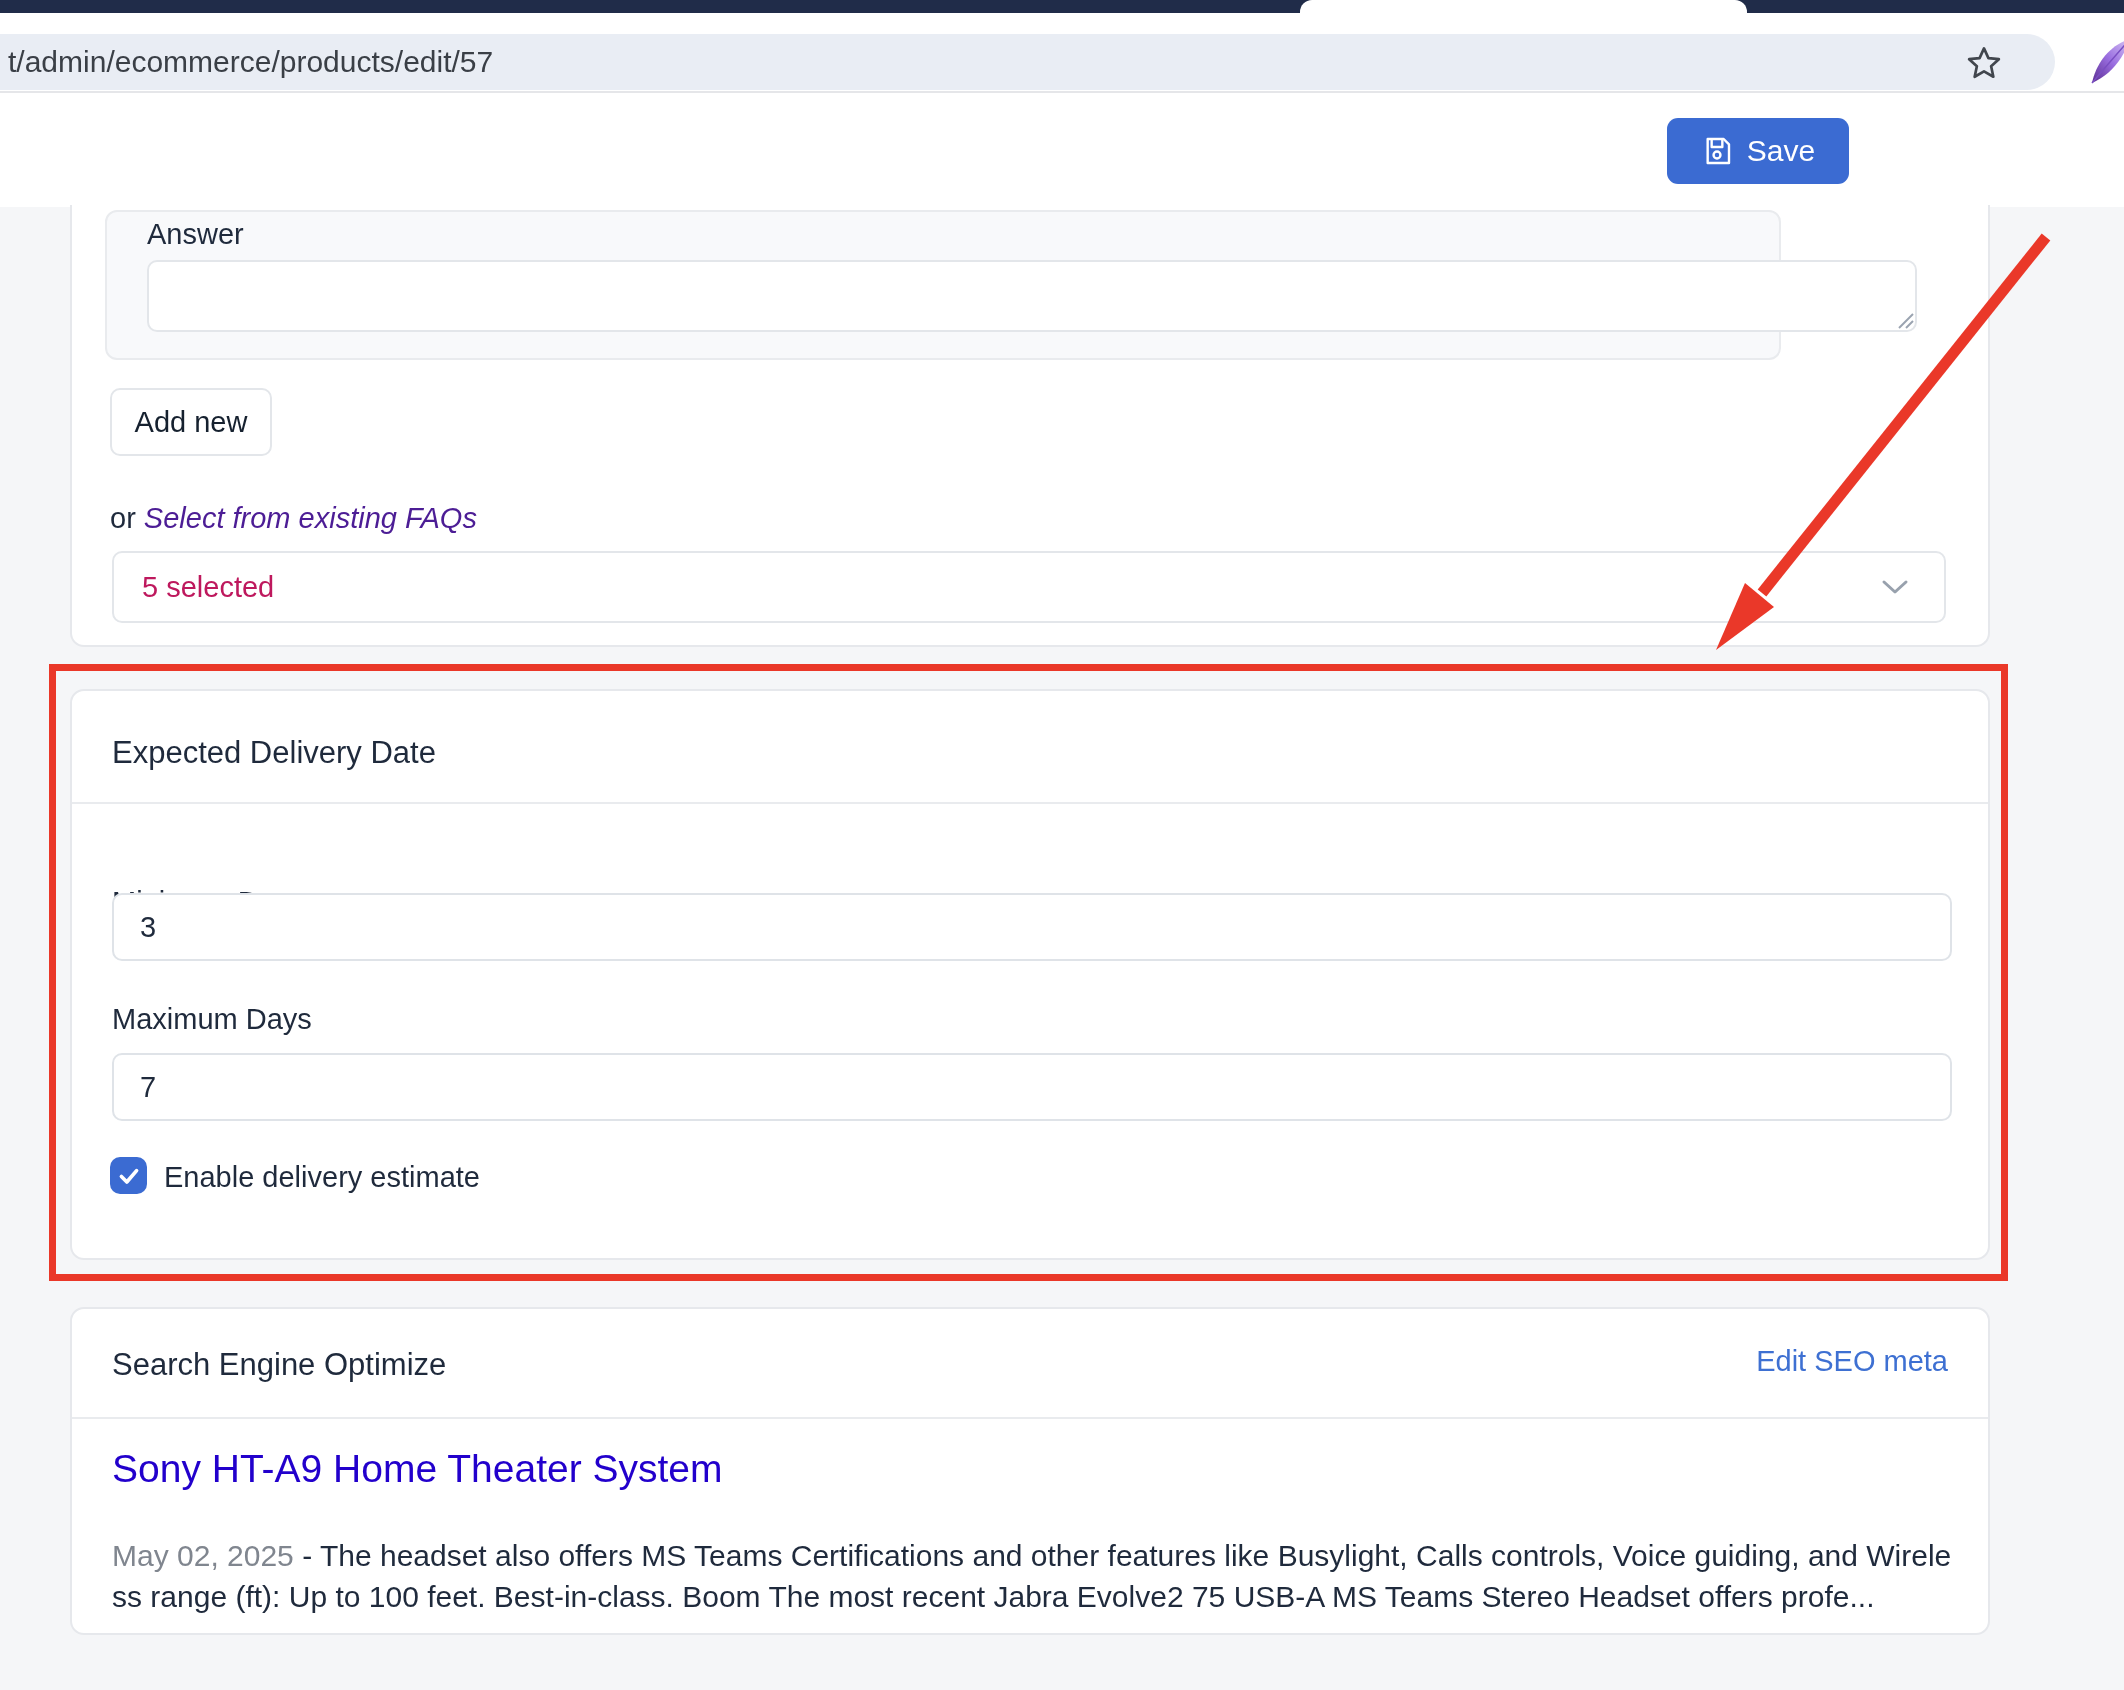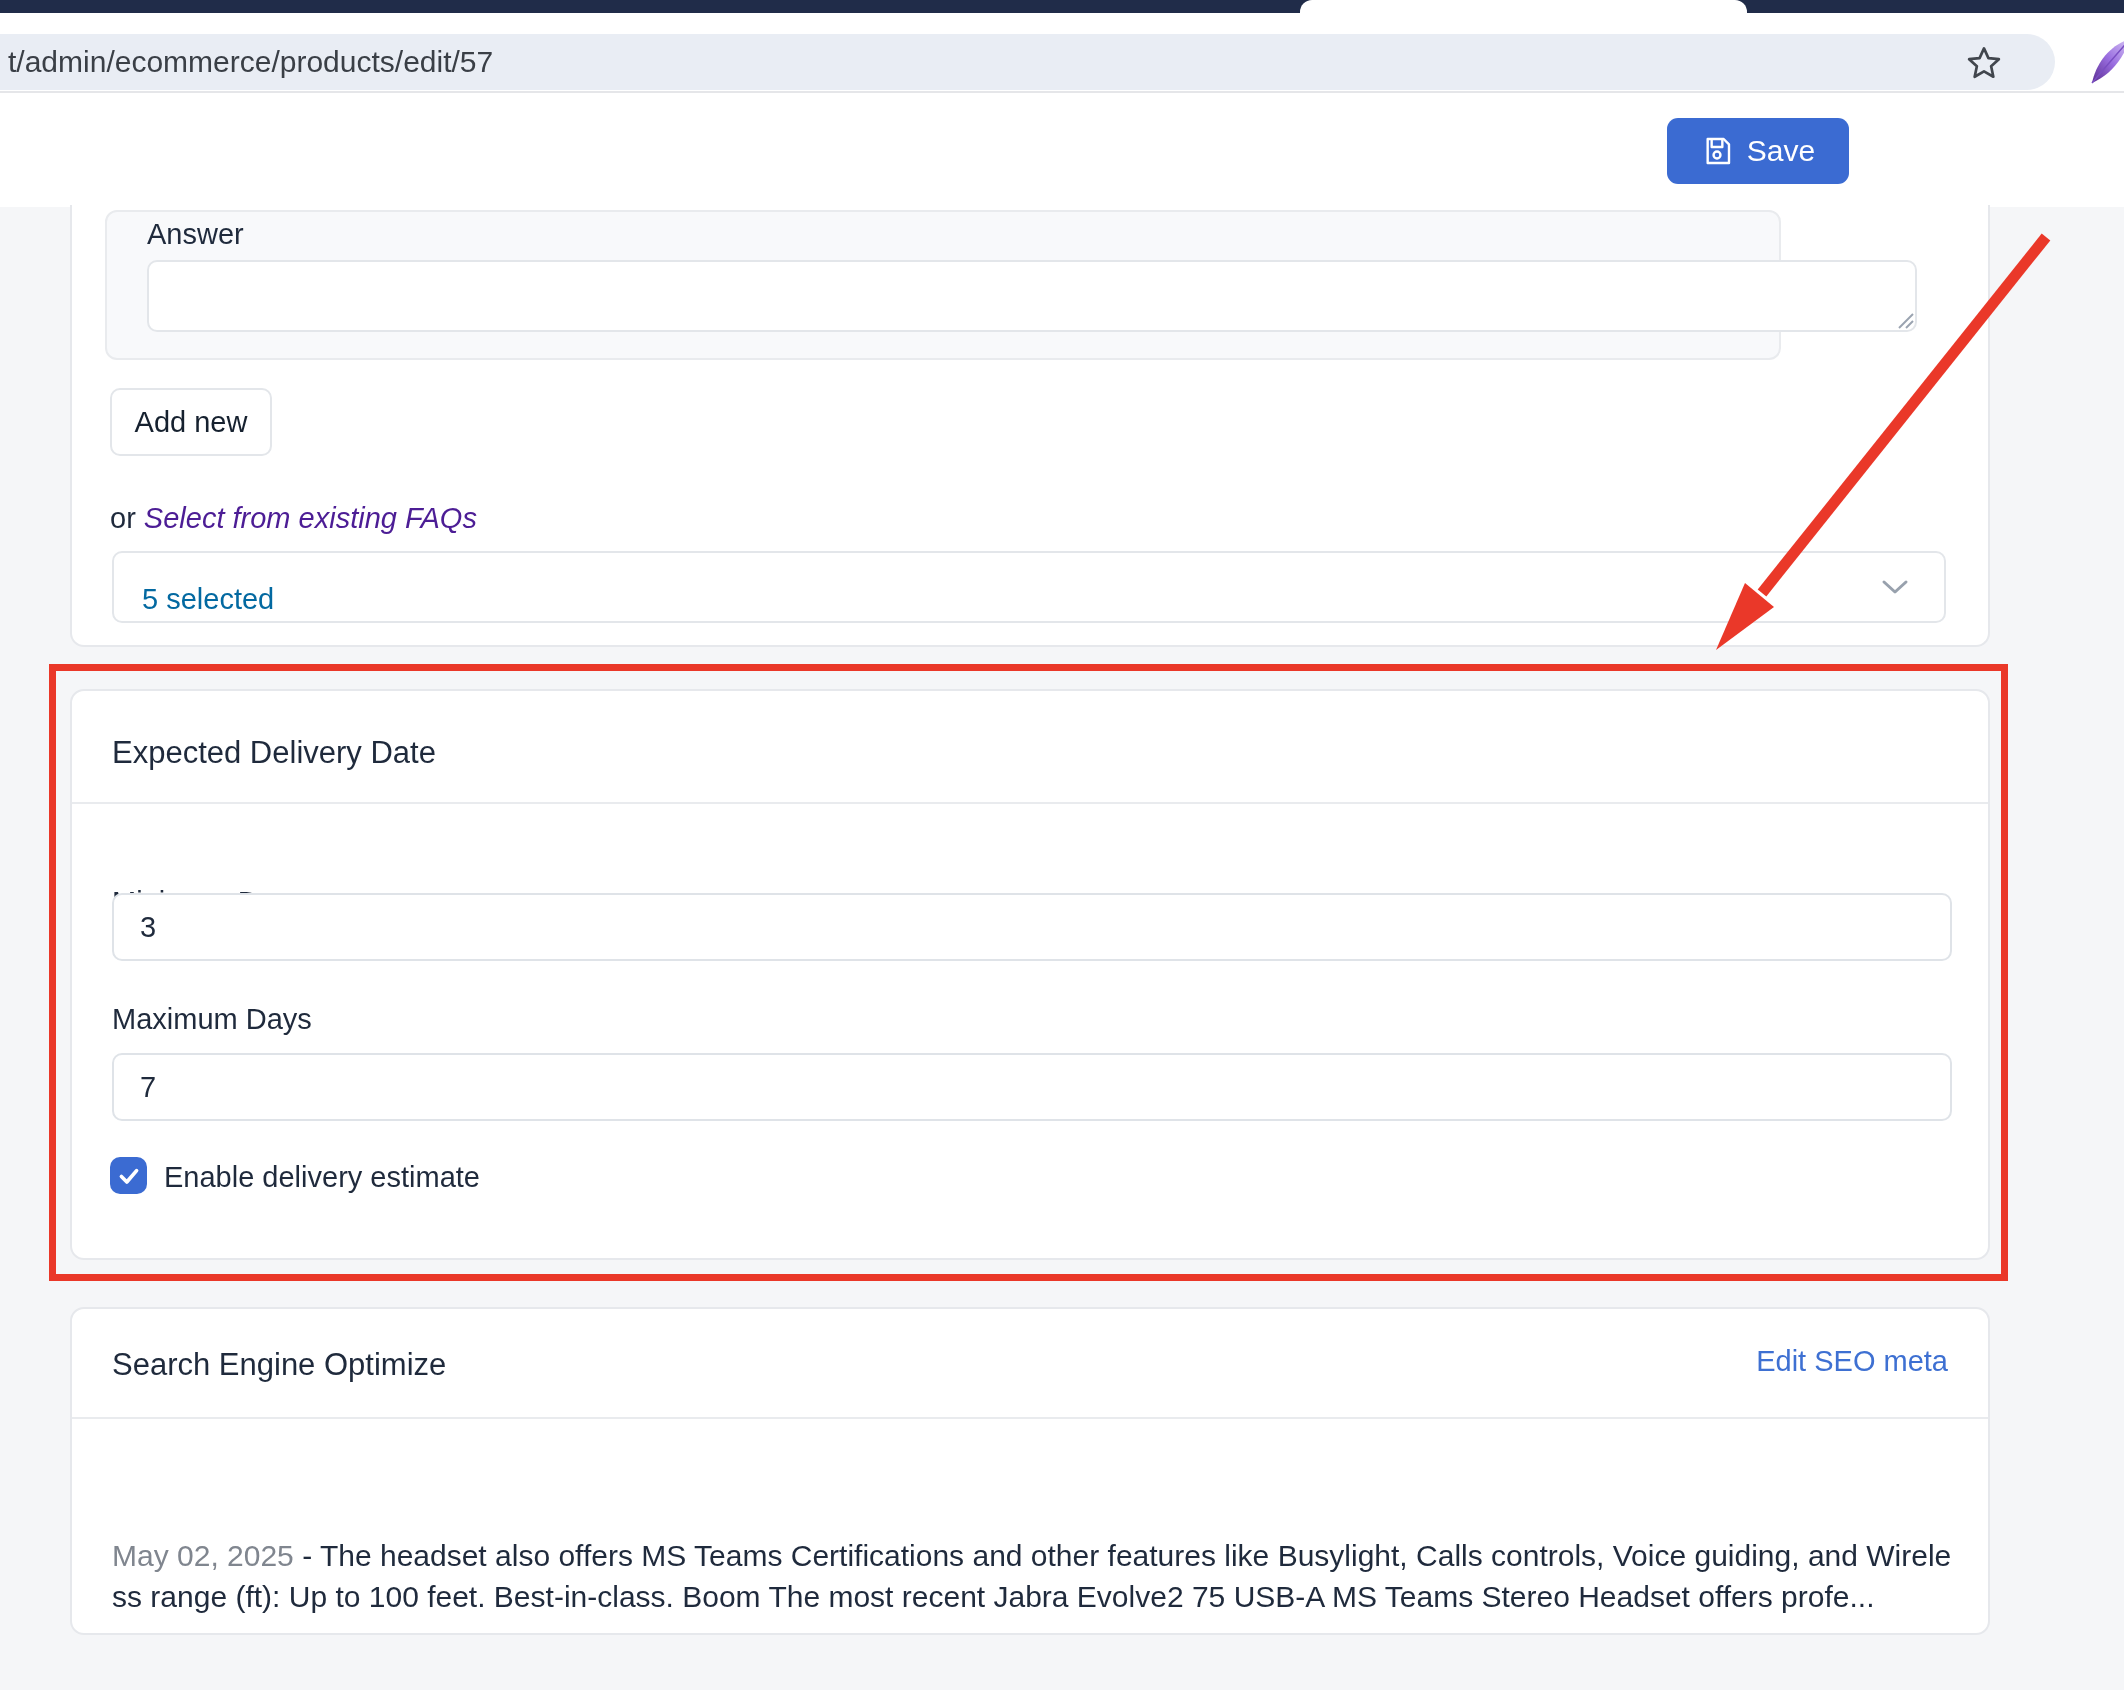--- a/index.html
+++ b/index.html
@@ -57,21 +57,21 @@
     position:absolute; left:38px; top:183px; width:162px; height:68px;
     background:#ffffff; border:2px solid #e3e6ea; border-radius:10px;
     font-size:29px; color:#16212f; display:flex; align-items:center; justify-content:center; cursor:pointer;
   }
   .or-row { position:absolute; left:38px; top:297px; font-size:29px; color:#1f2a3c; }
   .faq-link { color:#4c1d95; text-decoration:none; cursor:pointer;font-style:italic; }
   .faq-select {
     position:absolute; left:40px; top:346px; width:1834px; height:72px;
     background:#ffffff; border:2px solid #e3e6ea; border-radius:10px; cursor:pointer;
   }
-  .faq-select-value { position:absolute; left:28px; top:12px; height:68px; line-height:68px; font-size:29px; color:#0369a1; }
+  .faq-select-value { position:absolute; left:28px; top:0; height:68px; line-height:68px; font-size:29px; color:#be185d; }
   .chev { position:absolute; right:32px; top:22px; width:34px; height:24px; }
 
   
   .red-rect { left:49px; top:664px; width:1959px; height:617px; border:7px solid #ea3829; z-index:50; pointer-events:none; }
   .arrow-svg { left:1650px; top:180px; width:460px; height:520px; z-index:60; pointer-events:none; }
 
   
   .card { position:absolute; background:#ffffff; border:2px solid #e6e8ec; border-radius:14px; }
   .card-title { position:absolute; left:40px; font-size:31px; font-weight:500; color:#1f2a3c; }
   .card-divider { position:absolute; left:0; width:100%; height:2px; background:#e9ebee; }
@@ -185,20 +185,21 @@
   </div>
   <div class="checkbox-label">Enable delivery estimate</div>
 </div>
 
 <div class="abs red-rect"></div>
 
 <div class="card seo-card">
   <div class="card-title" style="top:38px;">Search Engine Optimize</div>
   <div class="seo-edit-link">Edit SEO meta</div>
   <div class="card-divider" style="top:108px;"></div>
+  <div class="seo-title">Sony HT-A9 Home Theater System</div>
   <div class="seo-desc">
     <span class="seo-date">May 02, 2025</span><span> - </span><span>The headset also offers MS Teams Certifications and other features like Busylight, Calls controls, Voice guiding, and Wireless range (ft): Up to 100 feet. Best-in-class. Boom The most recent Jabra Evolve2 75 USB-A MS Teams Stereo Headset offers profe...</span>
   </div>
 </div>
 
 <svg class="abs arrow-svg" viewBox="0 0 460 520">
   <line x1="396" y1="57" x2="112" y2="413" stroke="#ea3829" stroke-width="11"></line>
   <polygon points="66,470 124,427 95,403" fill="#ea3829"></polygon>
 </svg>
 

